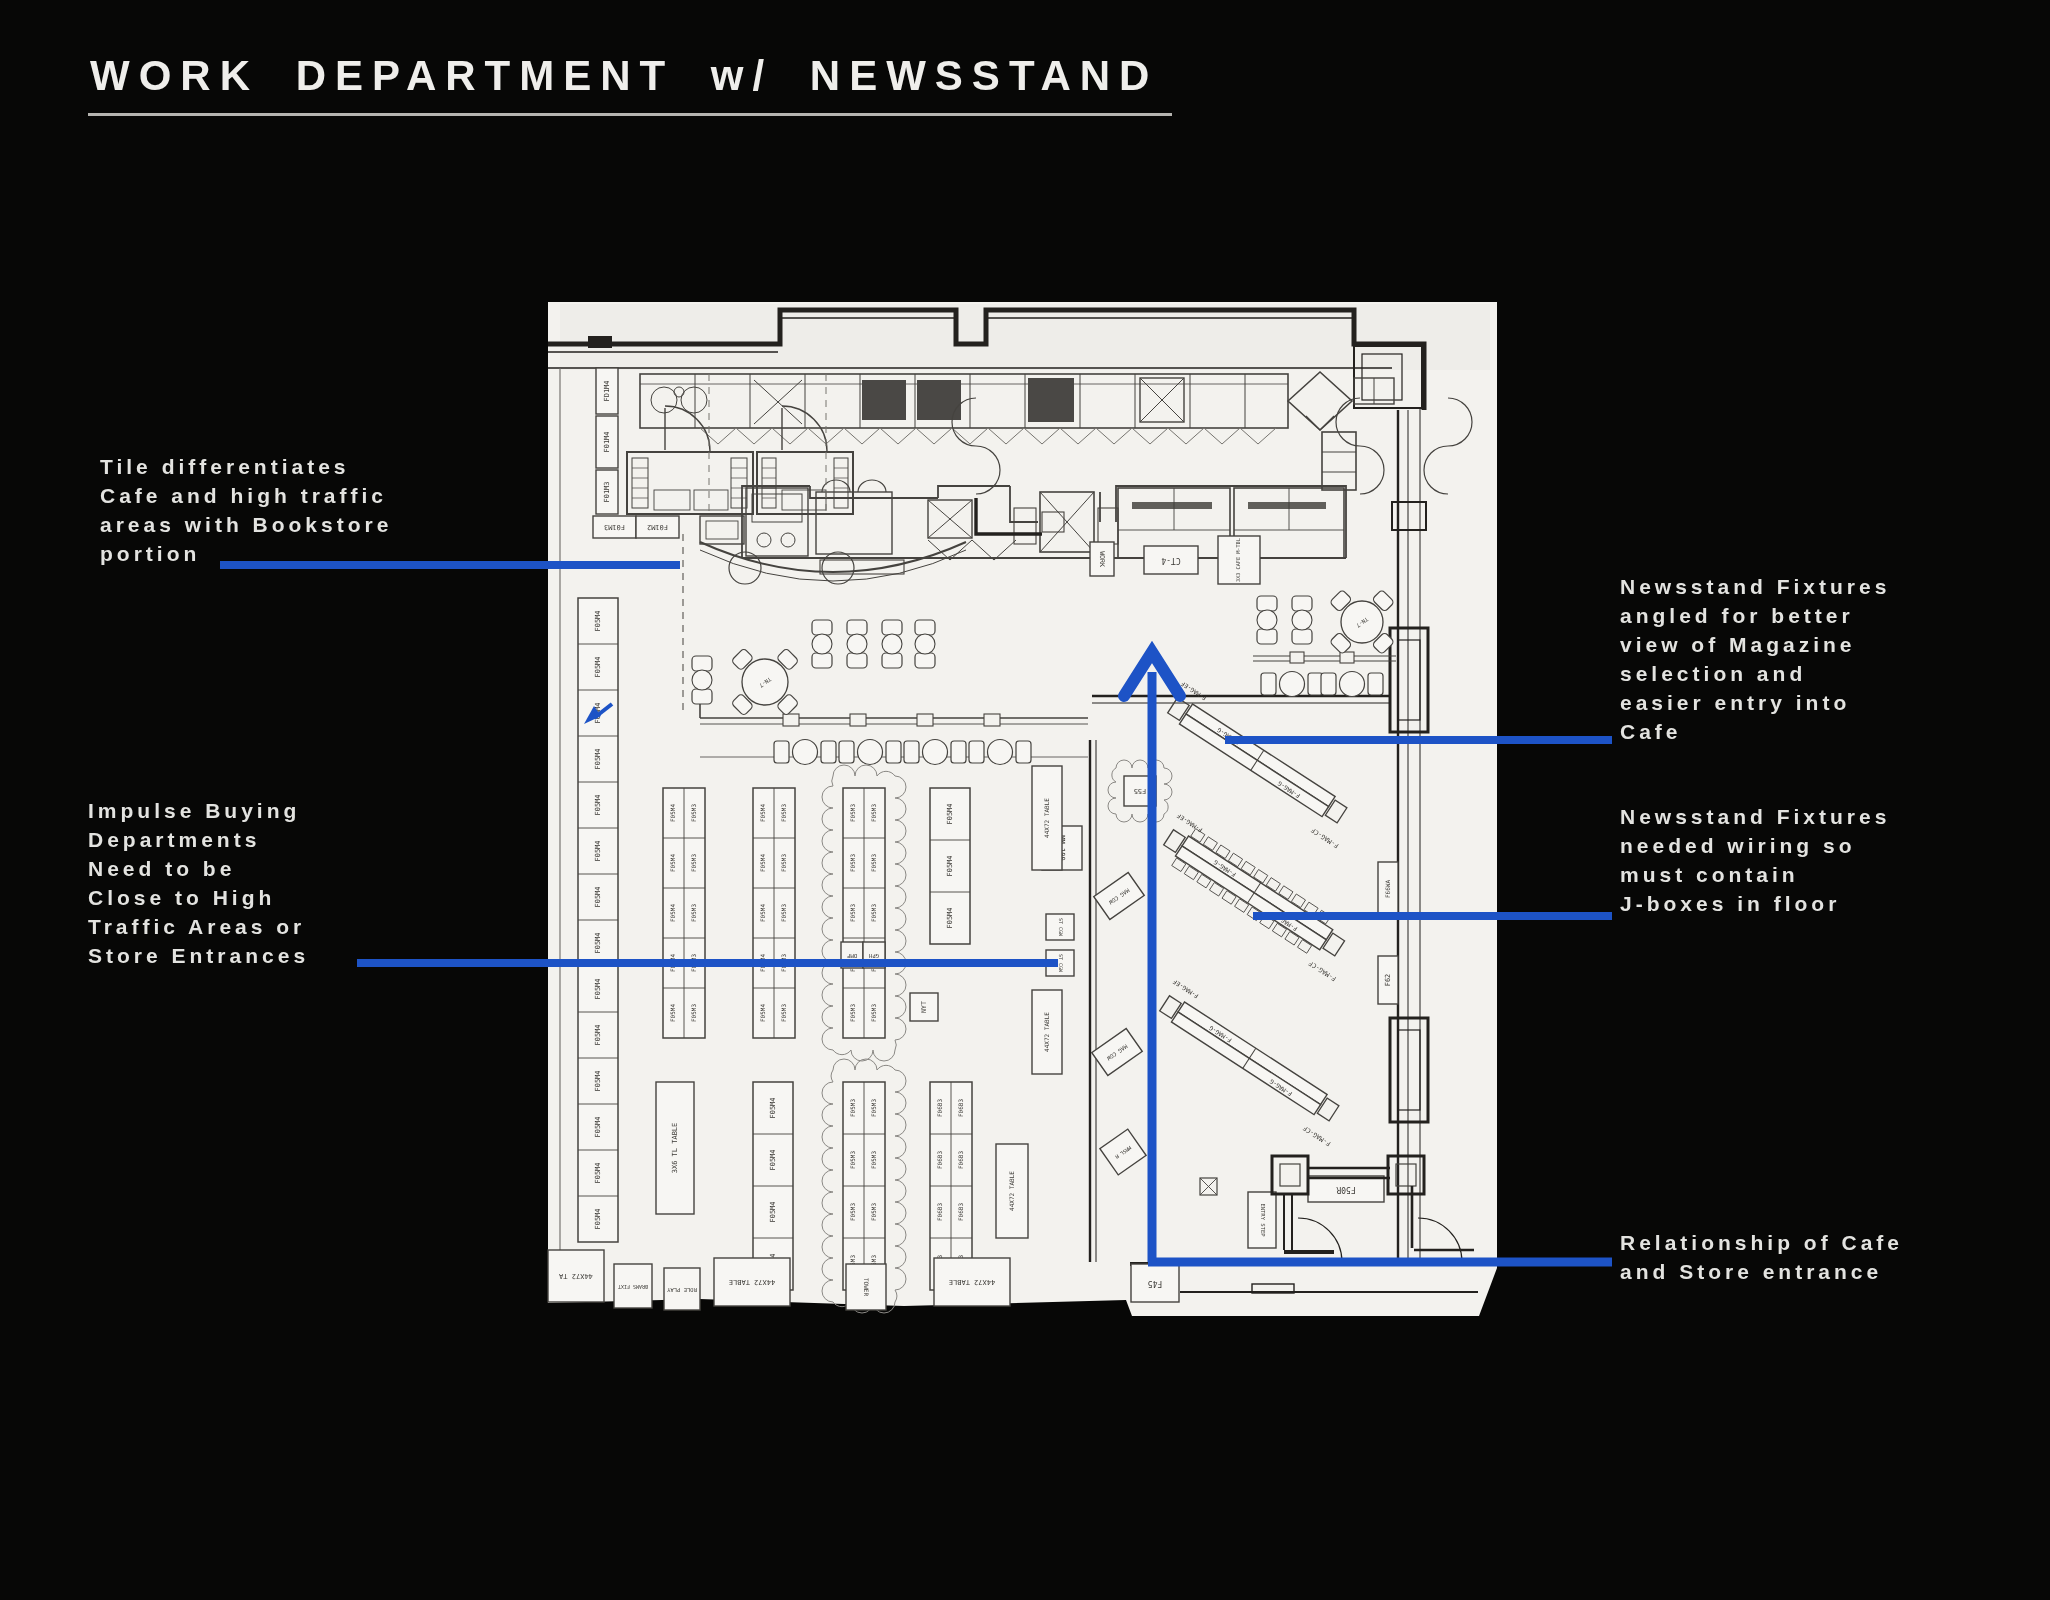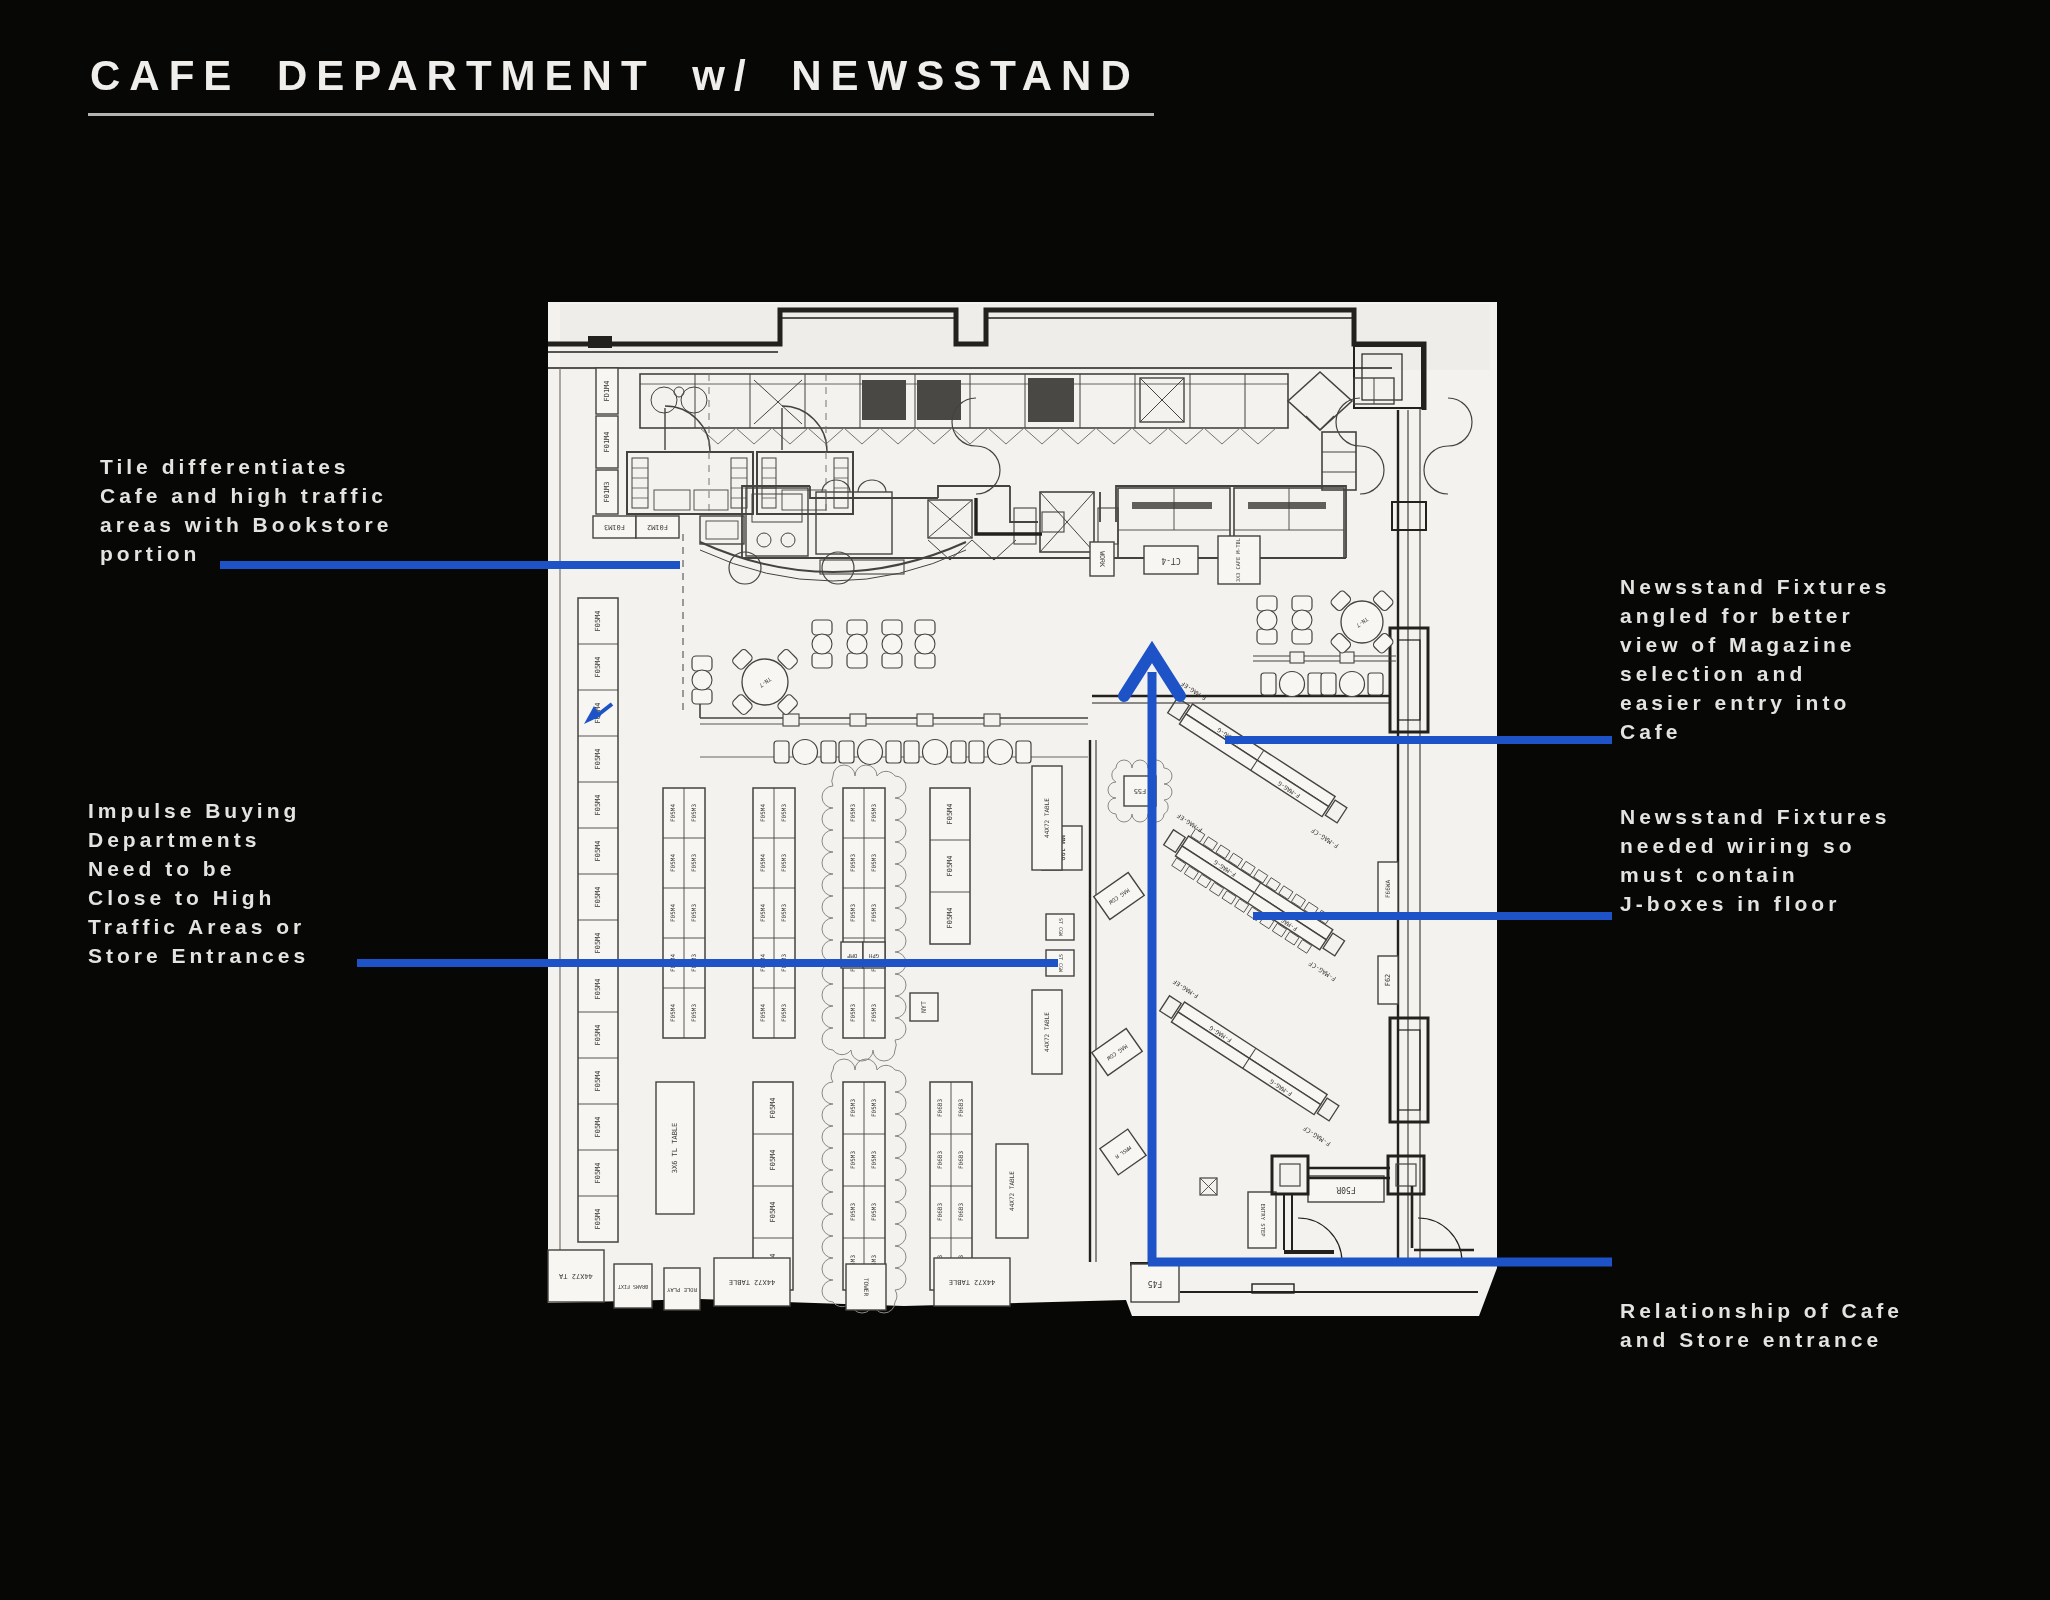--- a/index.html
+++ b/index.html
@@ -9,21 +9,21 @@
          letter-spacing:9px;word-spacing:16px;color:#efeeeb;
          border-bottom:3px solid #b5b4b0;padding:0 14px 13px 2px;white-space:nowrap}
   .note{position:absolute;color:#e3e3e0;font-size:21px;font-weight:600;
         letter-spacing:4px;line-height:29px;white-space:pre-line}
   #plan-svg{position:absolute;left:0;top:0}
   text{font-family:"DejaVu Sans Mono",monospace;fill:#3b3935}
 </style>
 </head>
 <body>
 
-<div class="title">CAFE DEPARTMENT w/ NEWSSTAND</div>
+<div class="title">WORK DEPARTMENT w/ NEWSSTAND</div>
 
 <div class="note" style="left:100px;top:452px">Tile differentiates
 Cafe and high traffic
 areas with Bookstore
 portion</div>
 <div class="note" style="left:88px;top:796px">Impulse Buying
 Departments
 Need to be
 Close to High
 Traffic Areas or
@@ -31,21 +31,21 @@
 <div class="note" style="left:1620px;top:572px">Newsstand Fixtures
 angled for better
 view of Magazine
 selection and
 easier entry into
 Cafe</div>
 <div class="note" style="left:1620px;top:802px">Newsstand Fixtures
 needed wiring so
 must contain
 J-boxes in floor</div>
-<div class="note" style="left:1620px;top:1296px">Relationship of Cafe
+<div class="note" style="left:1620px;top:1228px">Relationship of Cafe
 and Store entrance</div>
 
 <svg id="plan-svg" width="2050" height="1600" viewBox="0 0 2050 1600">
 
   <polygon points="548,302 1497,302 1497,1268 1479,1316 1132,1316 1126,1300 904,1306 700,1299 548,1303" fill="#f3f2ee"></polygon>
   <rect x="560" y="304" width="930" height="66" fill="#e9e8e4" opacity="0.5"></rect>
 
   <g stroke="#23211e" fill="none">
 
     <path d="M548,344 H780 V310 H956 V344 H986 V310 H1354 V344 H1424 V410" stroke-width="5"></path>

